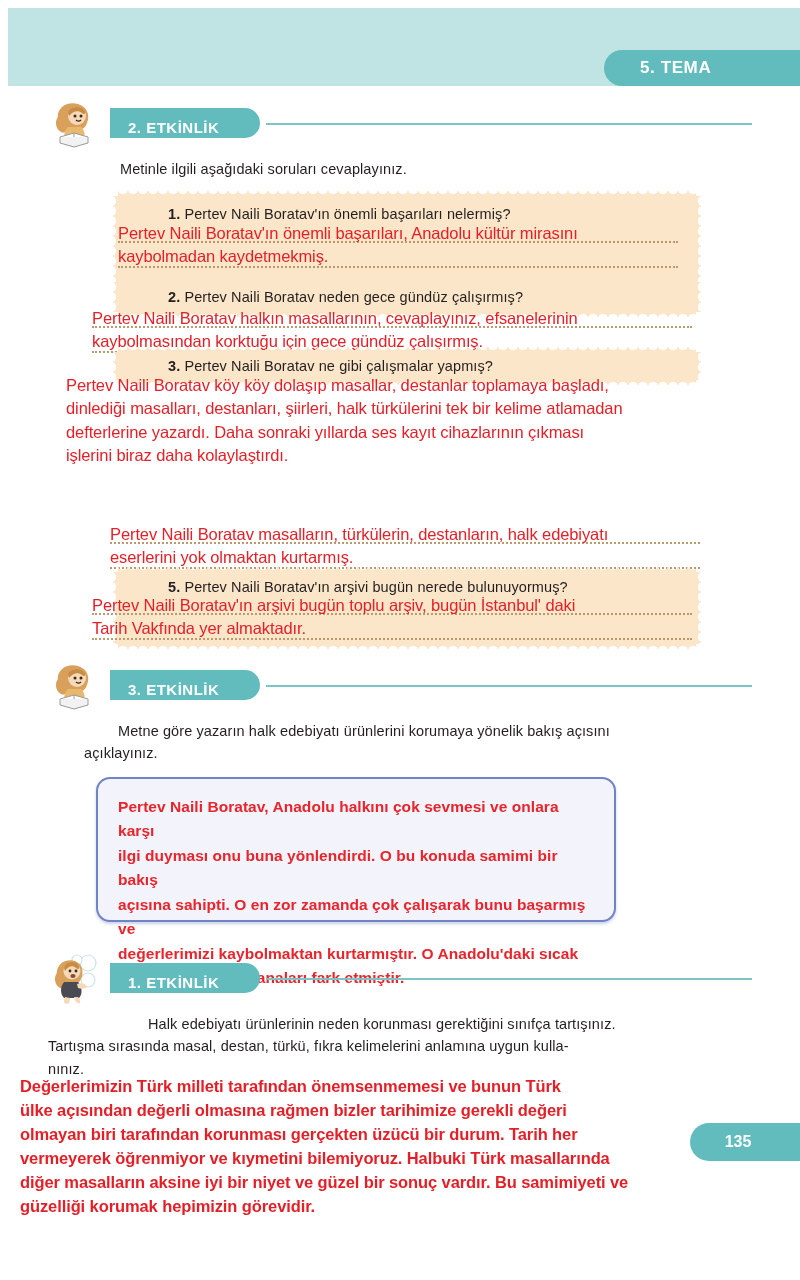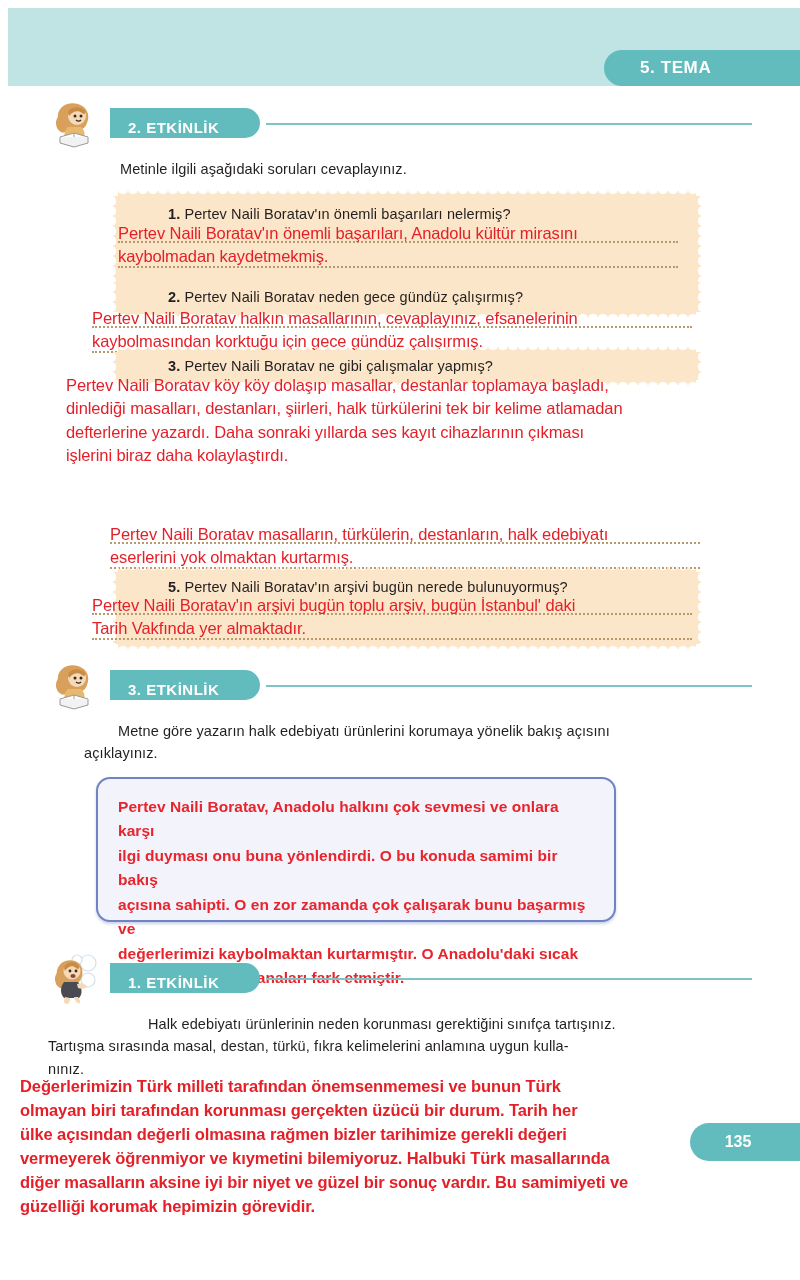--- a/index.html
+++ b/index.html
@@ -381,20 +381,20 @@
   <div class="instruction" style="left:48px; top:1013px; width:716px; text-align:justify;">
     <span class="indent" style="display:inline-block;width:66px;"></span><span>Halk edebiyatı ürünlerinin neden korunması gerektiğini sınıfça tartışınız.</span><br>
     <span>Tartışma sırasında masal, destan, türkü, fıkra kelimelerini anlamına uygun kulla-</span><br>
     <span>nınız.</span>
   </div>
 
   <div class="page-number">135</div>
 
   <div class="bottom-answer" style="left:20px; top:1074px; width:760px;">
     <div>Değerlerimizin Türk milleti tarafından önemsenmemesi ve bunun Türk</div>
+    <div>ülke açısından değerli olmasına rağmen bizler tarihimize gerekli değeri</div>
     <div>olmayan biri tarafından korunması gerçekten üzücü bir durum. Tarih her</div>
-    <div>ülke açısından değerli olmasına rağmen bizler tarihimize gerekli değeri</div>
     <div>vermeyerek öğrenmiyor ve kıymetini bilemiyoruz. Halbuki Türk masallarında</div>
     <div>diğer masalların aksine iyi bir niyet ve güzel bir sonuç vardır. Bu samimiyeti ve</div>
     <div>güzelliği korumak hepimizin görevidir.</div>
   </div>
 
 </div>
 
 </body></html>

